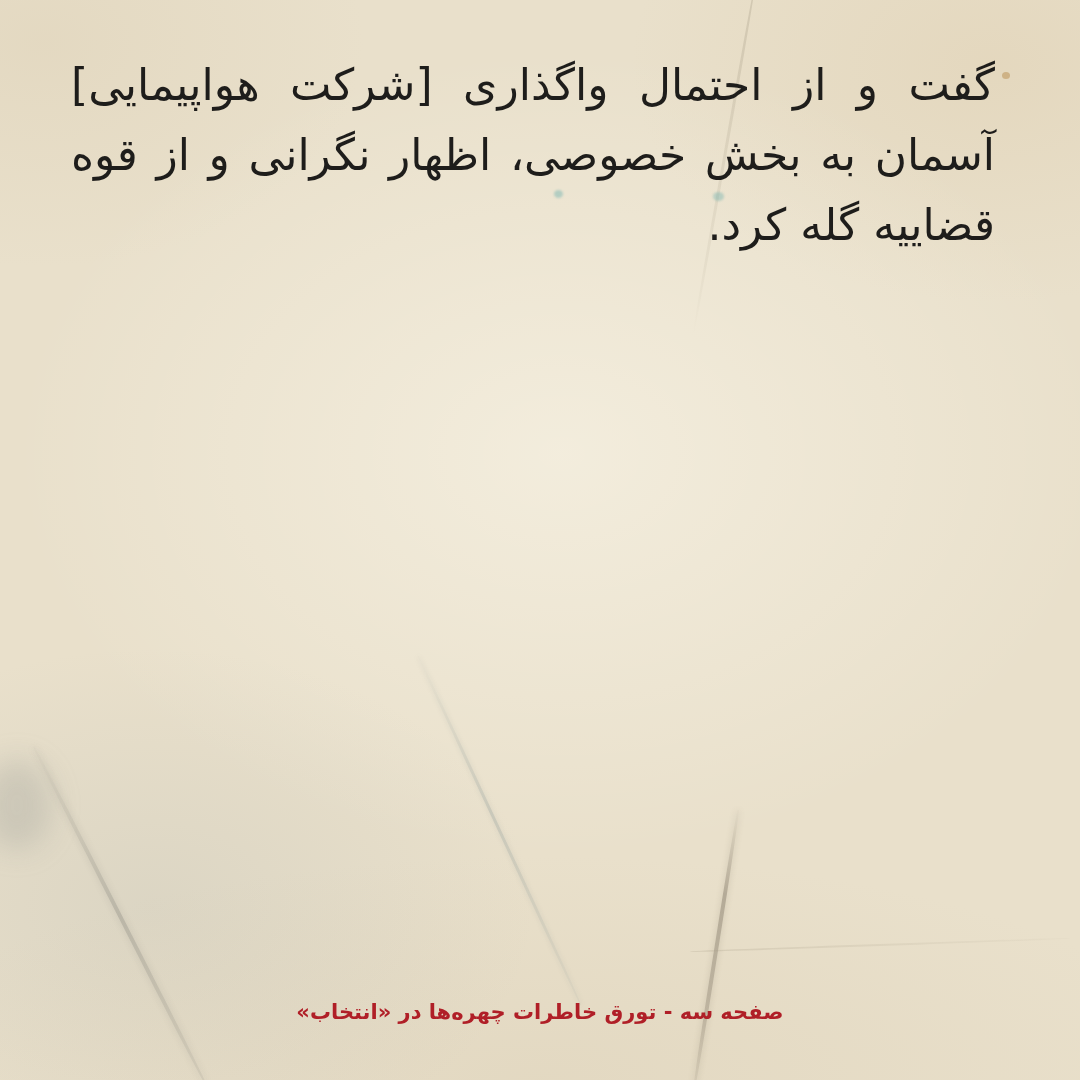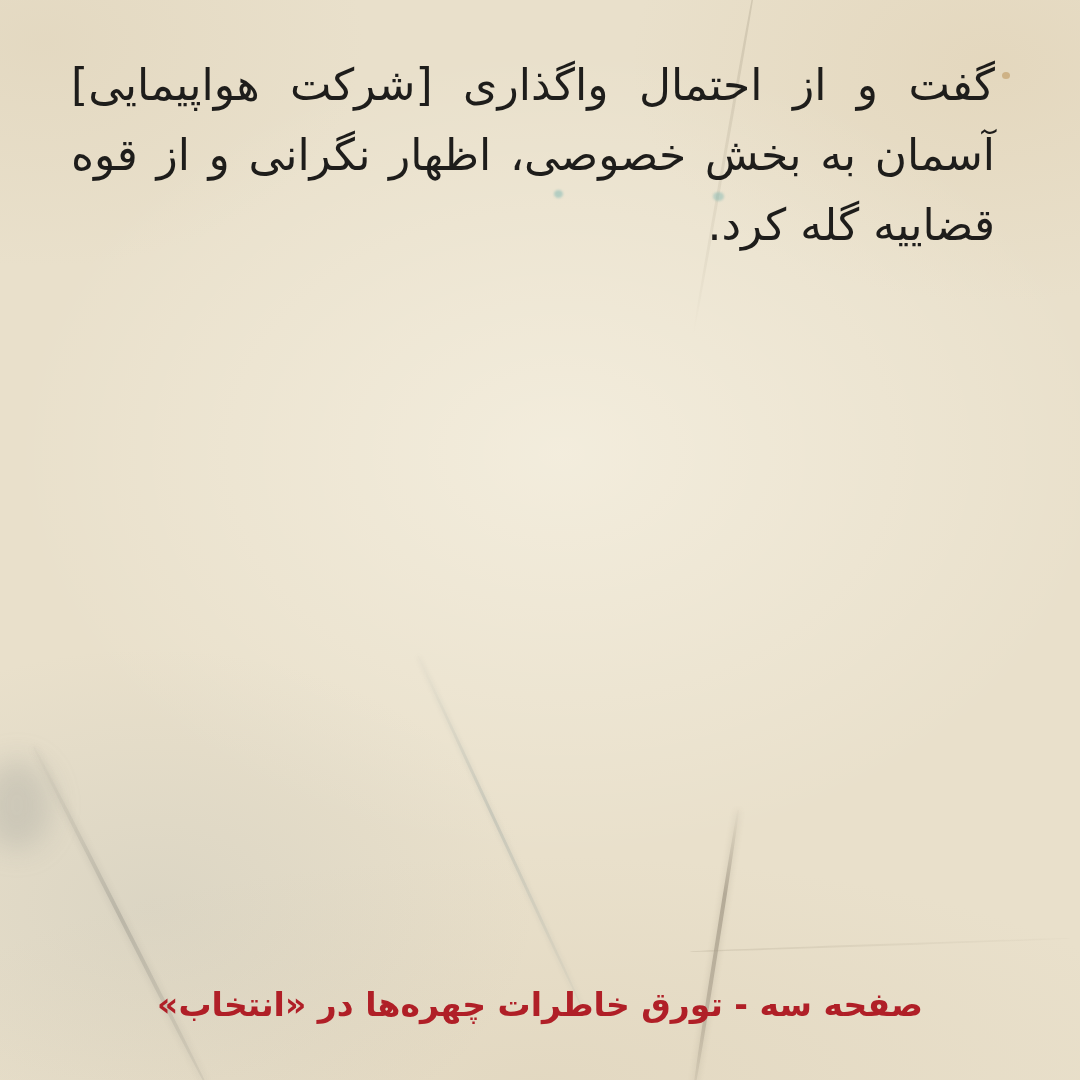--- a/index.html
+++ b/index.html
@@ -74,21 +74,21 @@
   .article p{margin:0 0 40px 0;}
   
   .footer{
     position:absolute;
     left:0;right:0;bottom:56px;
     text-align:center;
     direction:rtl;
   }
   .footer span{
     color:var(--accent);
-    font-size:33px;
+    font-size:21px;
     font-weight:700;
     letter-spacing:0;
   }
 </style>
 </head>
 <body>
 
 <div class="card">
 
   <div class="crease crease-a"></div>

